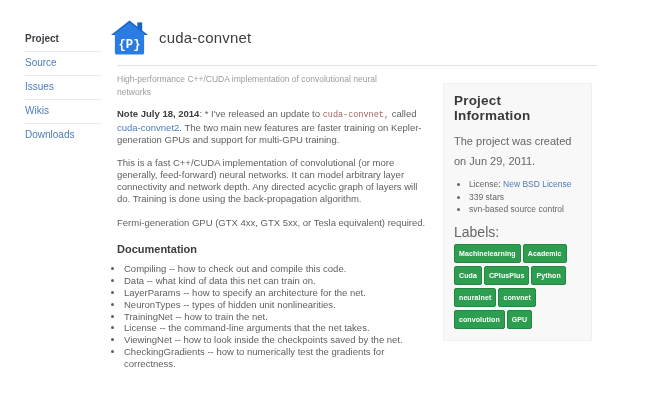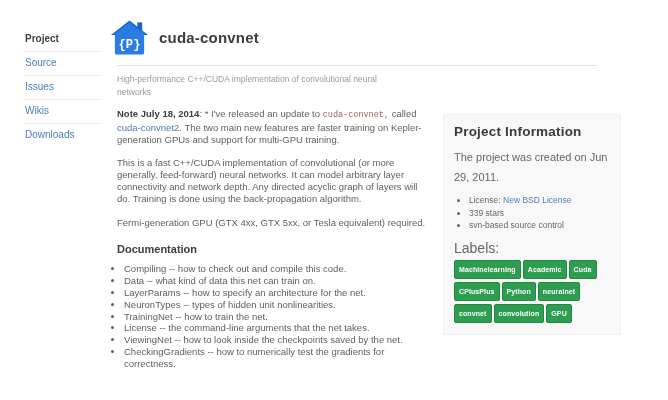--- a/index.html
+++ b/index.html
@@ -15,42 +15,42 @@
     font-size:10px; color:#4d7cb8; padding:5px 0 7px;
     border-bottom:1px solid #eaeaea; cursor:pointer;
   }
   .side-item:first-child { padding-top:0; }
   .side-item:last-child { border-bottom:none; }
   .side-item.active { color:#3d3f44; font-weight:bold; }
   
   .logo { position:absolute; left:110px; top:19px; width:39px; height:38px; }
   .page-title {
     position:absolute; left:159px; top:29px;
-    font-size:15px; font-weight:bold; color:#3d3d3d; letter-spacing:.2px;
+    font-size:15px; font-weight:normal; color:#3d3d3d; letter-spacing:.2px;
   }
   .header-divider {
     position:absolute; left:117px; top:65px; width:480px; height:1px; background:#e3e3e3;
   }
   
   .main { position:absolute; left:117px; top:73px; width:310px; }
   .tagline { font-size:8.5px; color:#9b9b9b; line-height:13px; width:264px; margin-bottom:9px; }
   .para { font-size:9.5px; color:#5f5f5f; line-height:11.8px; margin-bottom:12px; }
   .para b { color:#3d3d3d; }
   .code {
     font-family:"Liberation Mono","DejaVu Sans Mono",monospace;
     font-size:8.5px; color:#a2625c;
   }
   a.link { color:#4d7cb8; text-decoration:none; cursor:pointer; }
   .doc-heading { font-size:11px; font-weight:bold; color:#3d3d3d; margin:15px 0 8px; }
   .doc-list { margin-left:7px; }
   .doc-list li { font-size:9.5px; color:#5f5f5f; line-height:11.8px; list-style:disc; }
   
   .info-panel {
-    position:absolute; left:443px; top:83px; width:178px; min-height:148px;
-    background:#f8f8f8; border:1px solid #f0f0f0; padding:9px 10px 8px;margin-top:31px;
+    position:absolute; left:443px; top:83px; width:149px; min-height:148px;
+    background:#f8f8f8; border:1px solid #f0f0f0; padding:9px 10px 8px;
   }
   .info-heading { font-size:13.5px; font-weight:bold; color:#3a3a3a; margin-bottom:8px; letter-spacing:.2px; }
   .info-created { font-size:11px; color:#666666; line-height:20px; margin-bottom:7px; }
   .info-list { margin:0 0 8px 15px; }
   .info-list li { font-size:8.5px; color:#666666; line-height:12.5px; list-style:disc; }
   .labels-heading { font-size:14px; color:#666666; margin-bottom:4px; }
   .badges { line-height:13px; }
   .badge {
     display:inline-block; background:#2d9e50; border:1px solid #238742; color:#ffffff;
     font-size:7px; font-weight:bold; padding:1.5px 4px 2px; border-radius:2px;

